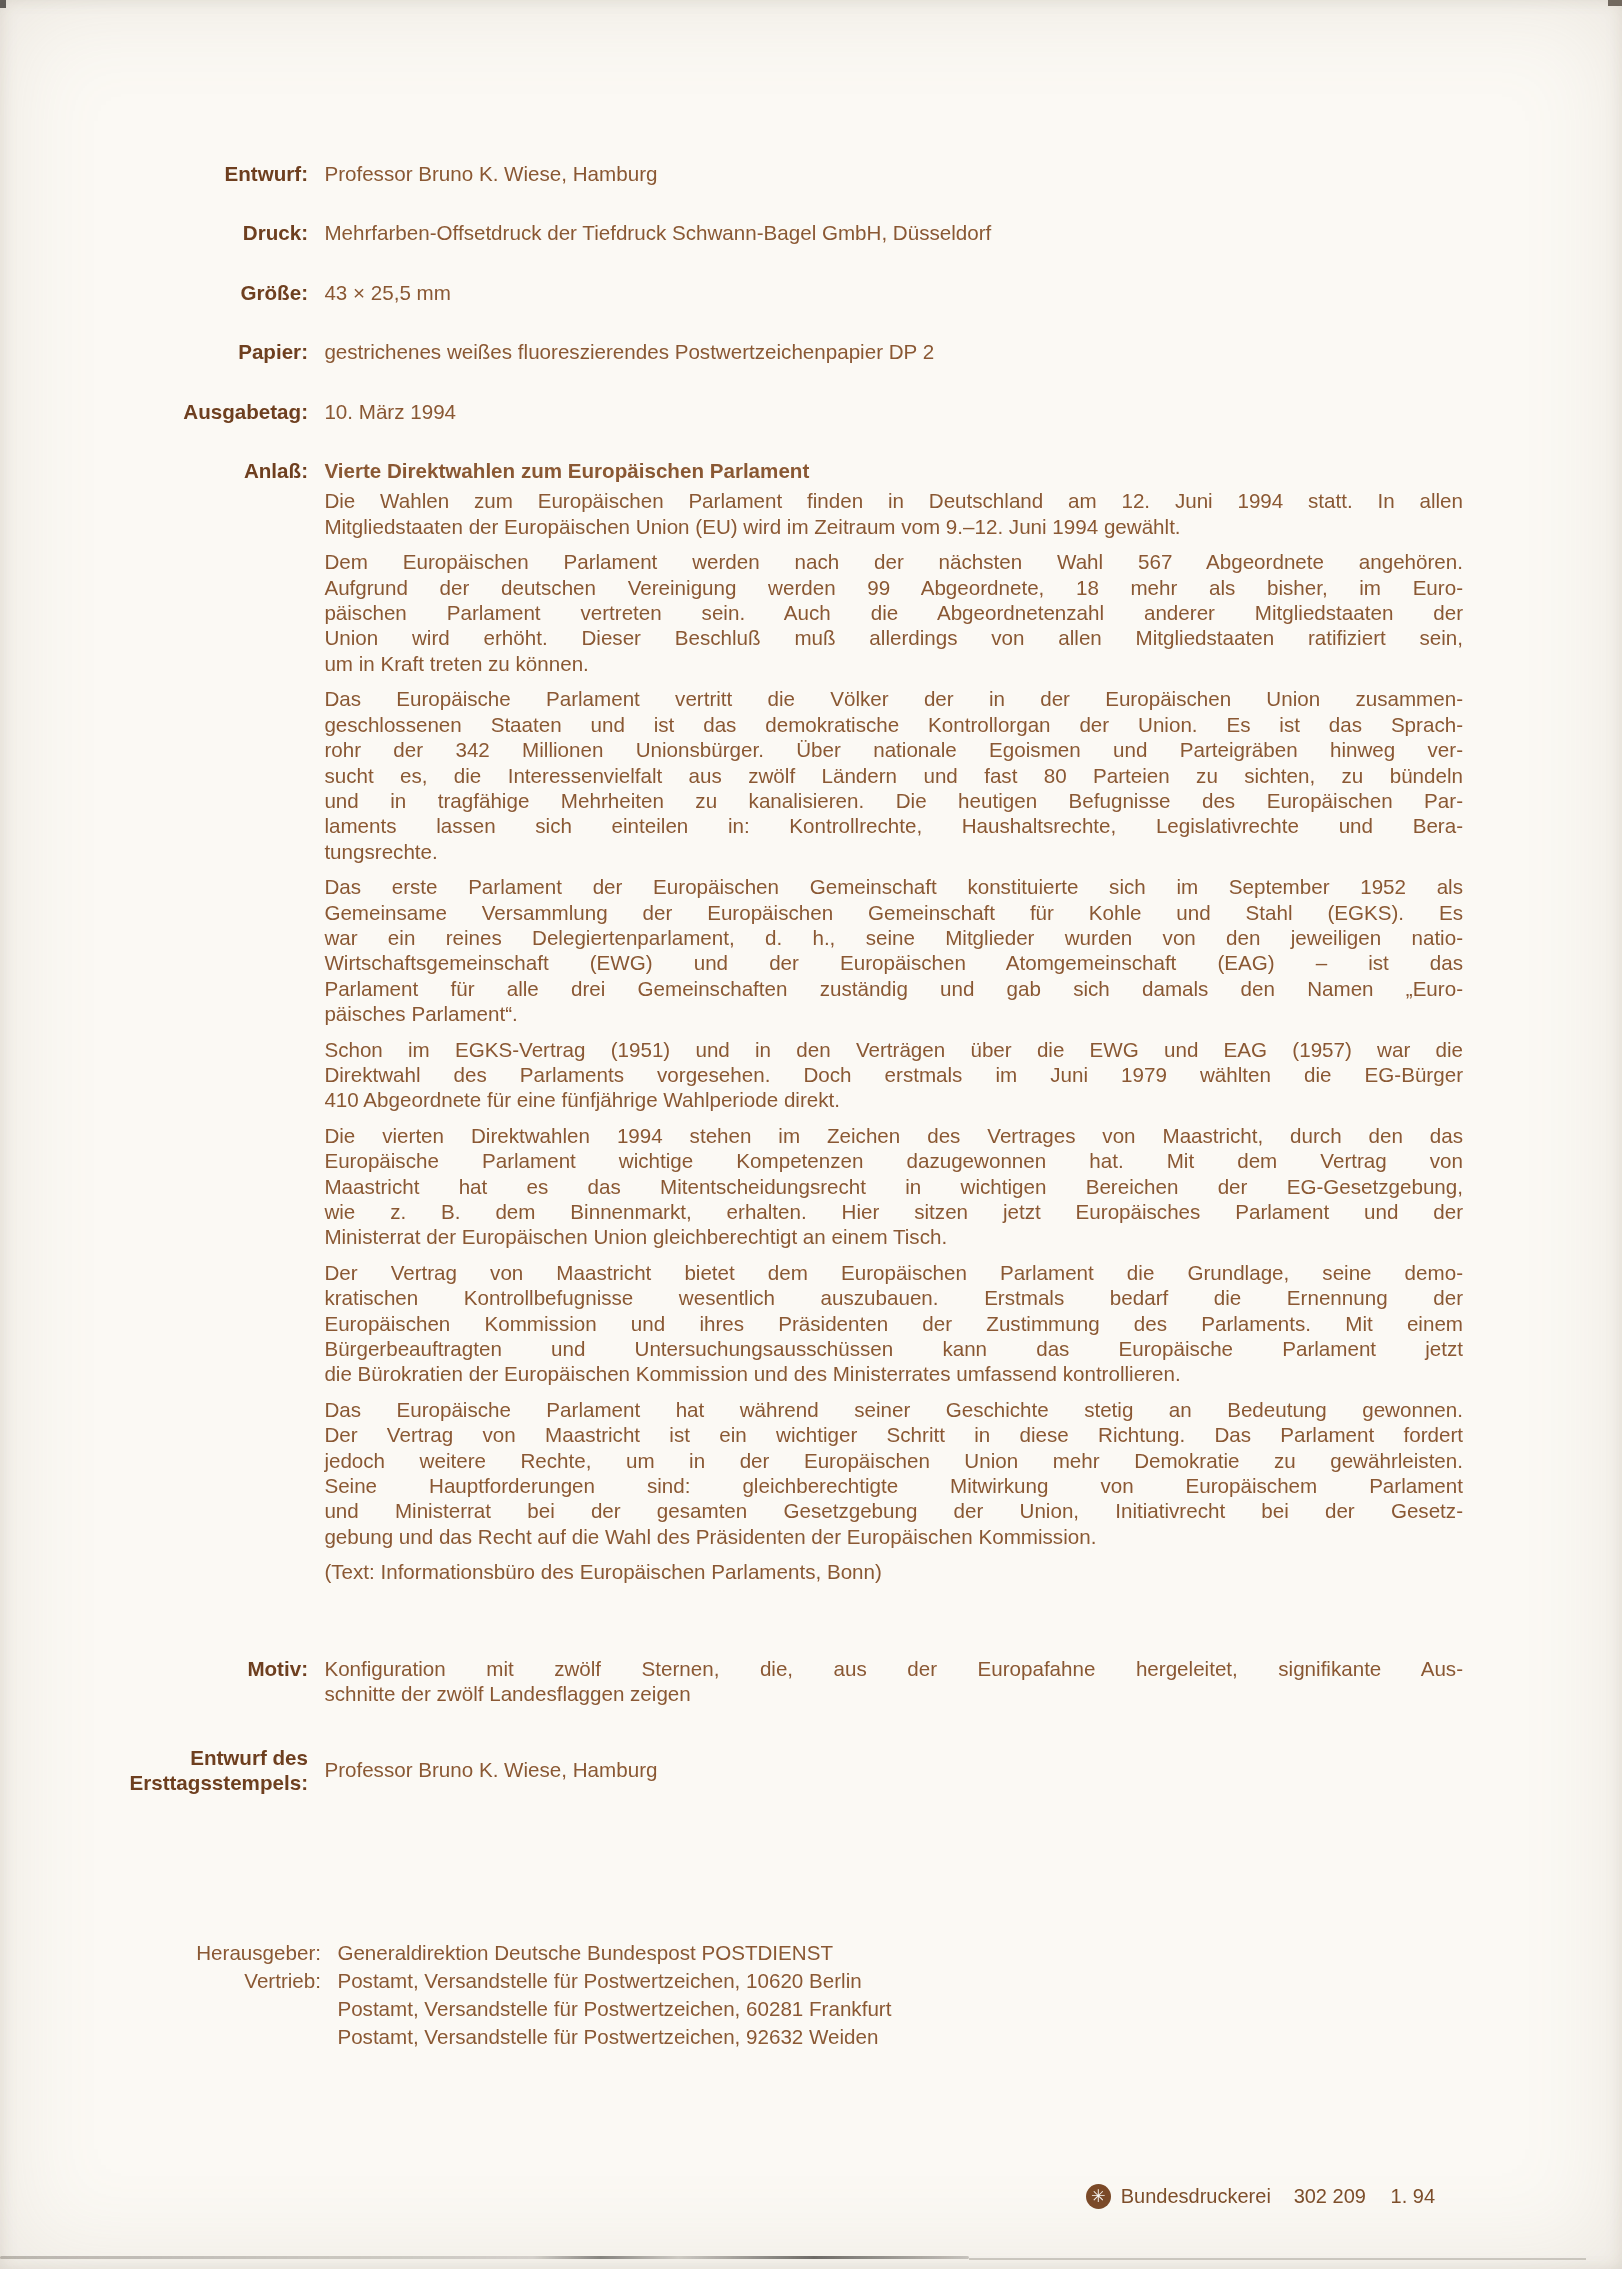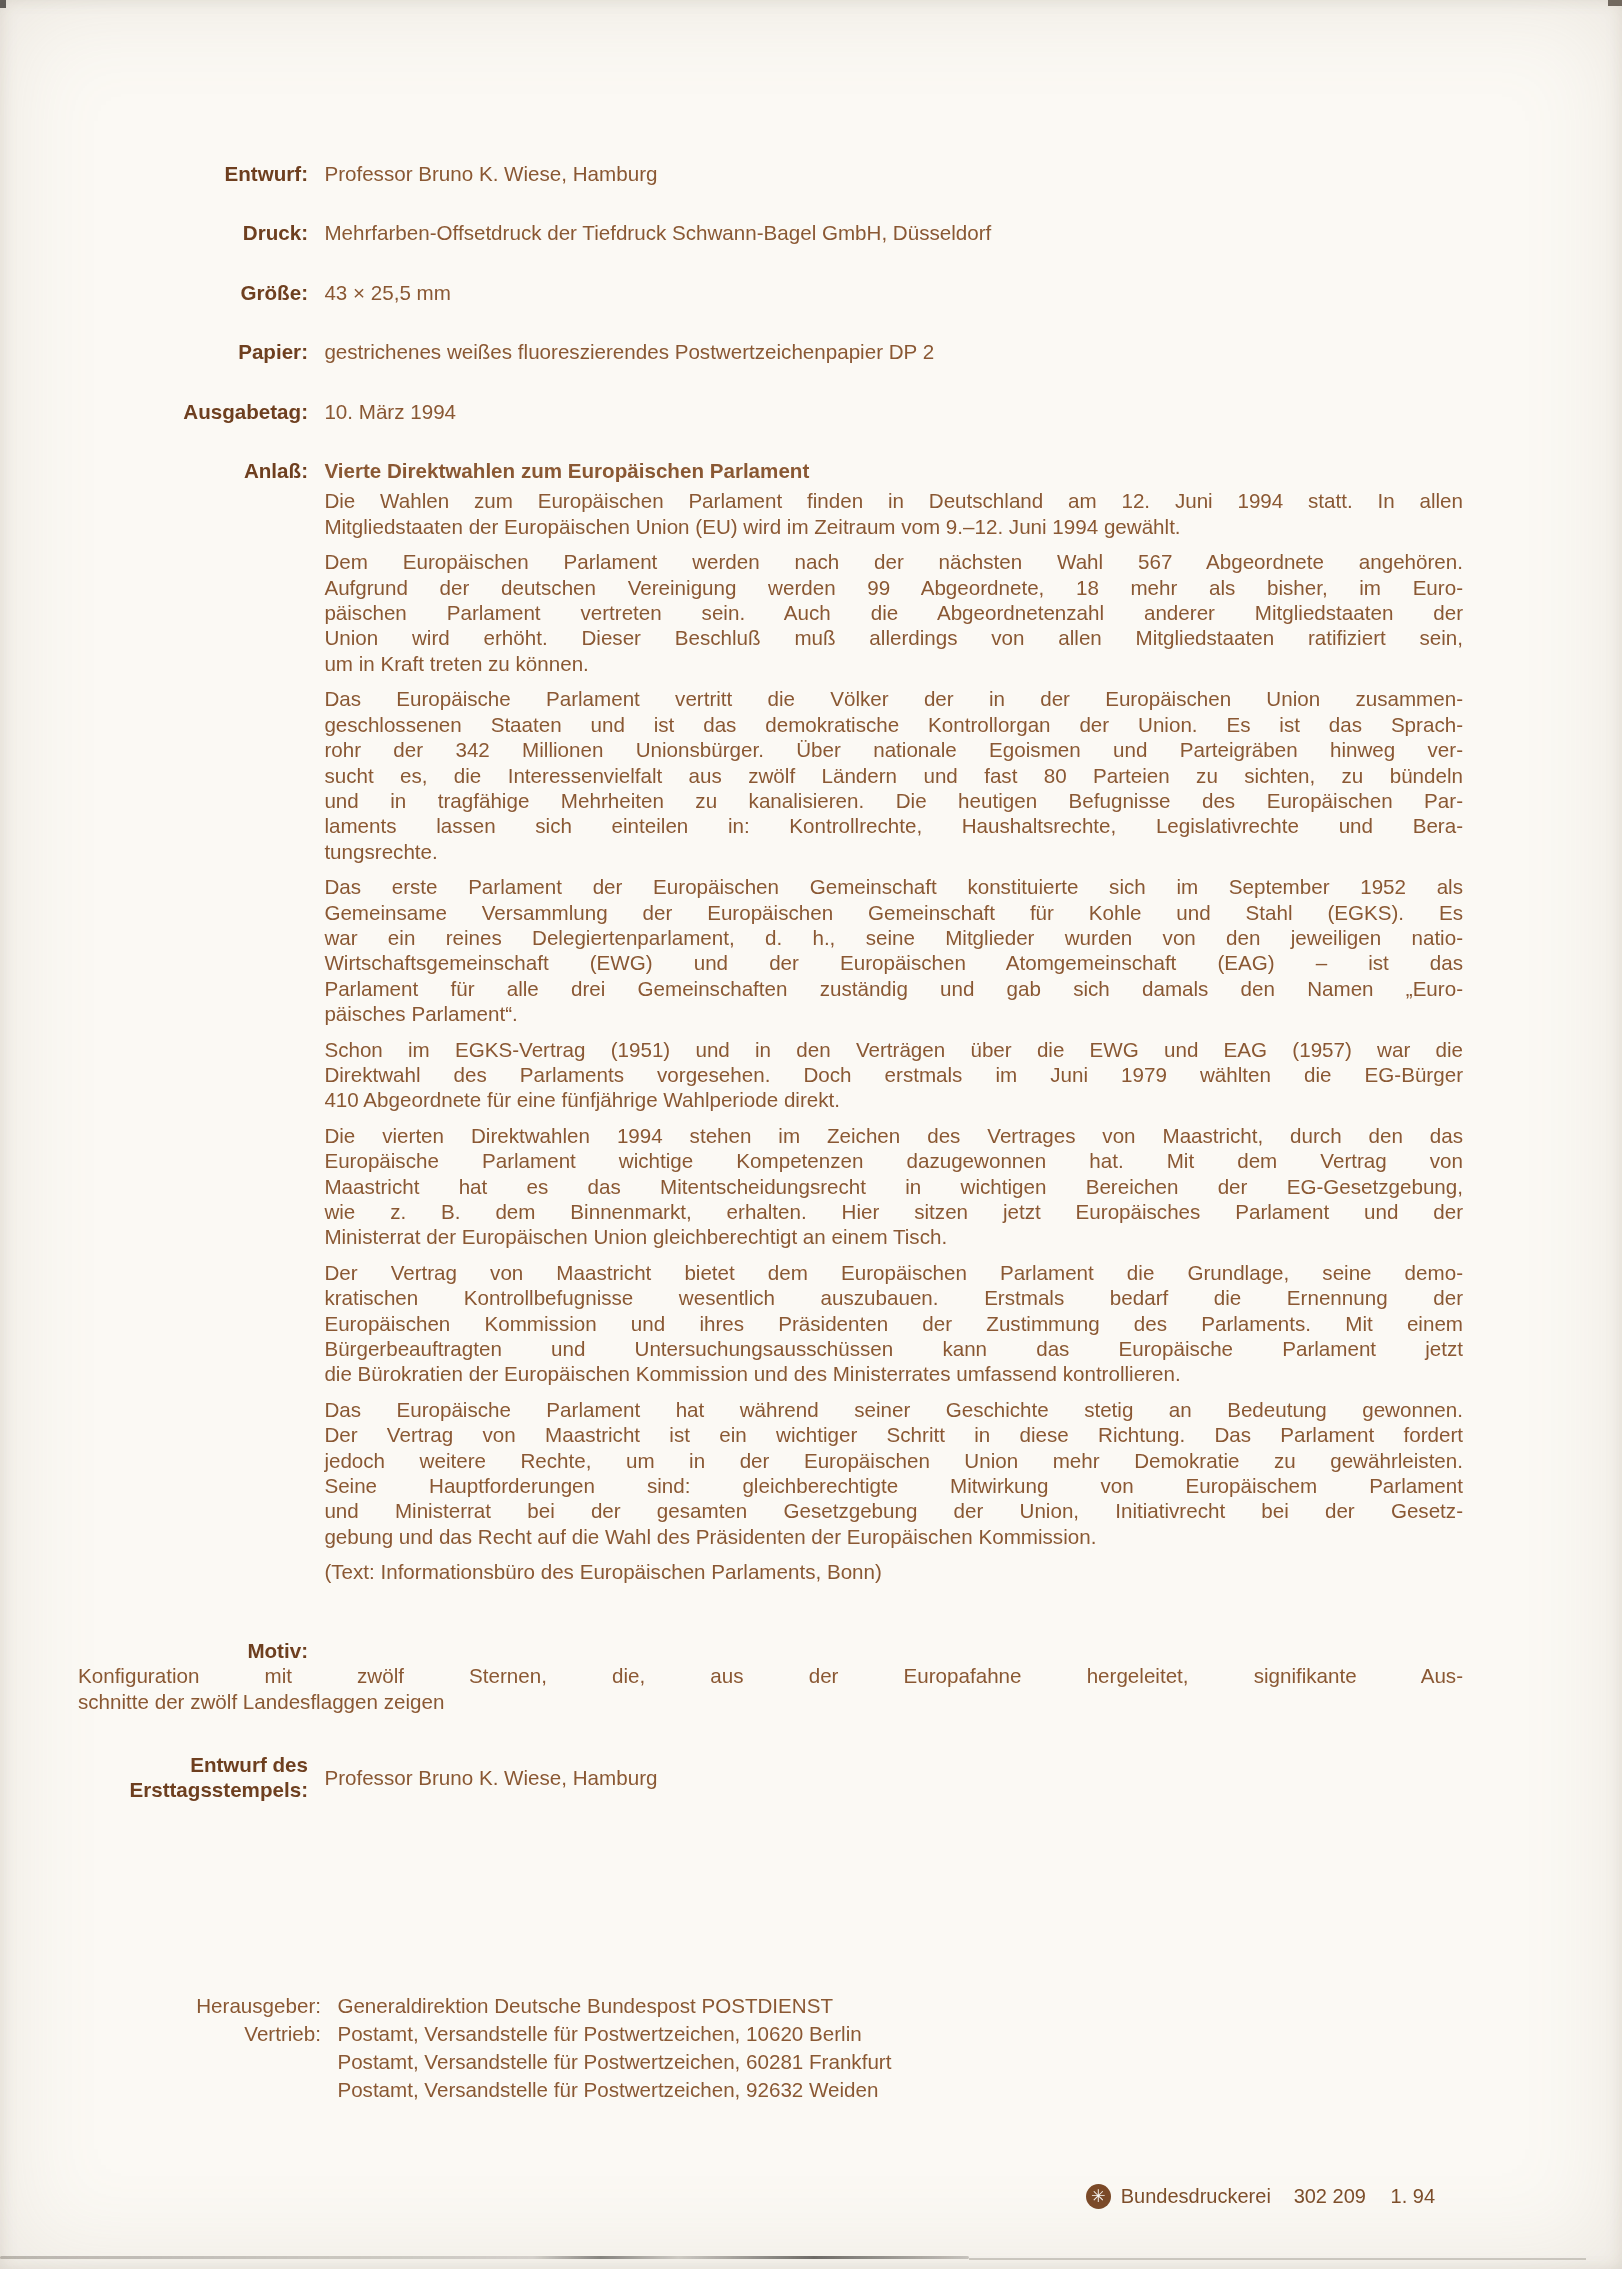--- a/index.html
+++ b/index.html
@@ -20,24 +20,24 @@
   .row{display:flex;}
   .fieldrow{margin-bottom:34px;}
   .label{flex:none;width:230px;padding-right:16.4px;text-align:right;font-weight:bold;color:#6e3f1f;}
   .label.regular{font-weight:normal;color:#8a5833;}
   .value{flex:1;min-width:0;}
   .heading{margin-bottom:5px;font-weight:bold;}
   .para{margin-bottom:10px;}
   .para:last-child{margin-bottom:0;}
   .line{text-align:justify;text-align-last:justify;}
   .para .line:last-child,.motiv-lines .line:last-child{text-align-last:auto;}
-  .motivrow{margin-top:53px;flex-direction:column;}
+  .motivrow{margin-top:71px;}
   .stamprow{margin-top:38px;align-items:center;}
   .stamp-label div{text-align:right;font-weight:bold;color:#6e3f1f;}
-  .footer-block{position:absolute;left:91px;top:1992px;width:1385px;font-size:20.6px;line-height:28px;}
+  .footer-block{position:absolute;left:91px;top:1939px;width:1385px;font-size:20.6px;line-height:28px;}
   .footer-block .row{margin:0;}
   .printer{
     position:absolute;top:2184px;right:188px;
     display:flex;align-items:center;gap:10px;
     font-size:20px;color:#7d4e2a;
   }
   .printer .logo{
     flex:none;width:25px;height:25px;border-radius:50%;
     background:#7b4a28;color:#fbf9f4;
     display:flex;align-items:center;justify-content:center;

